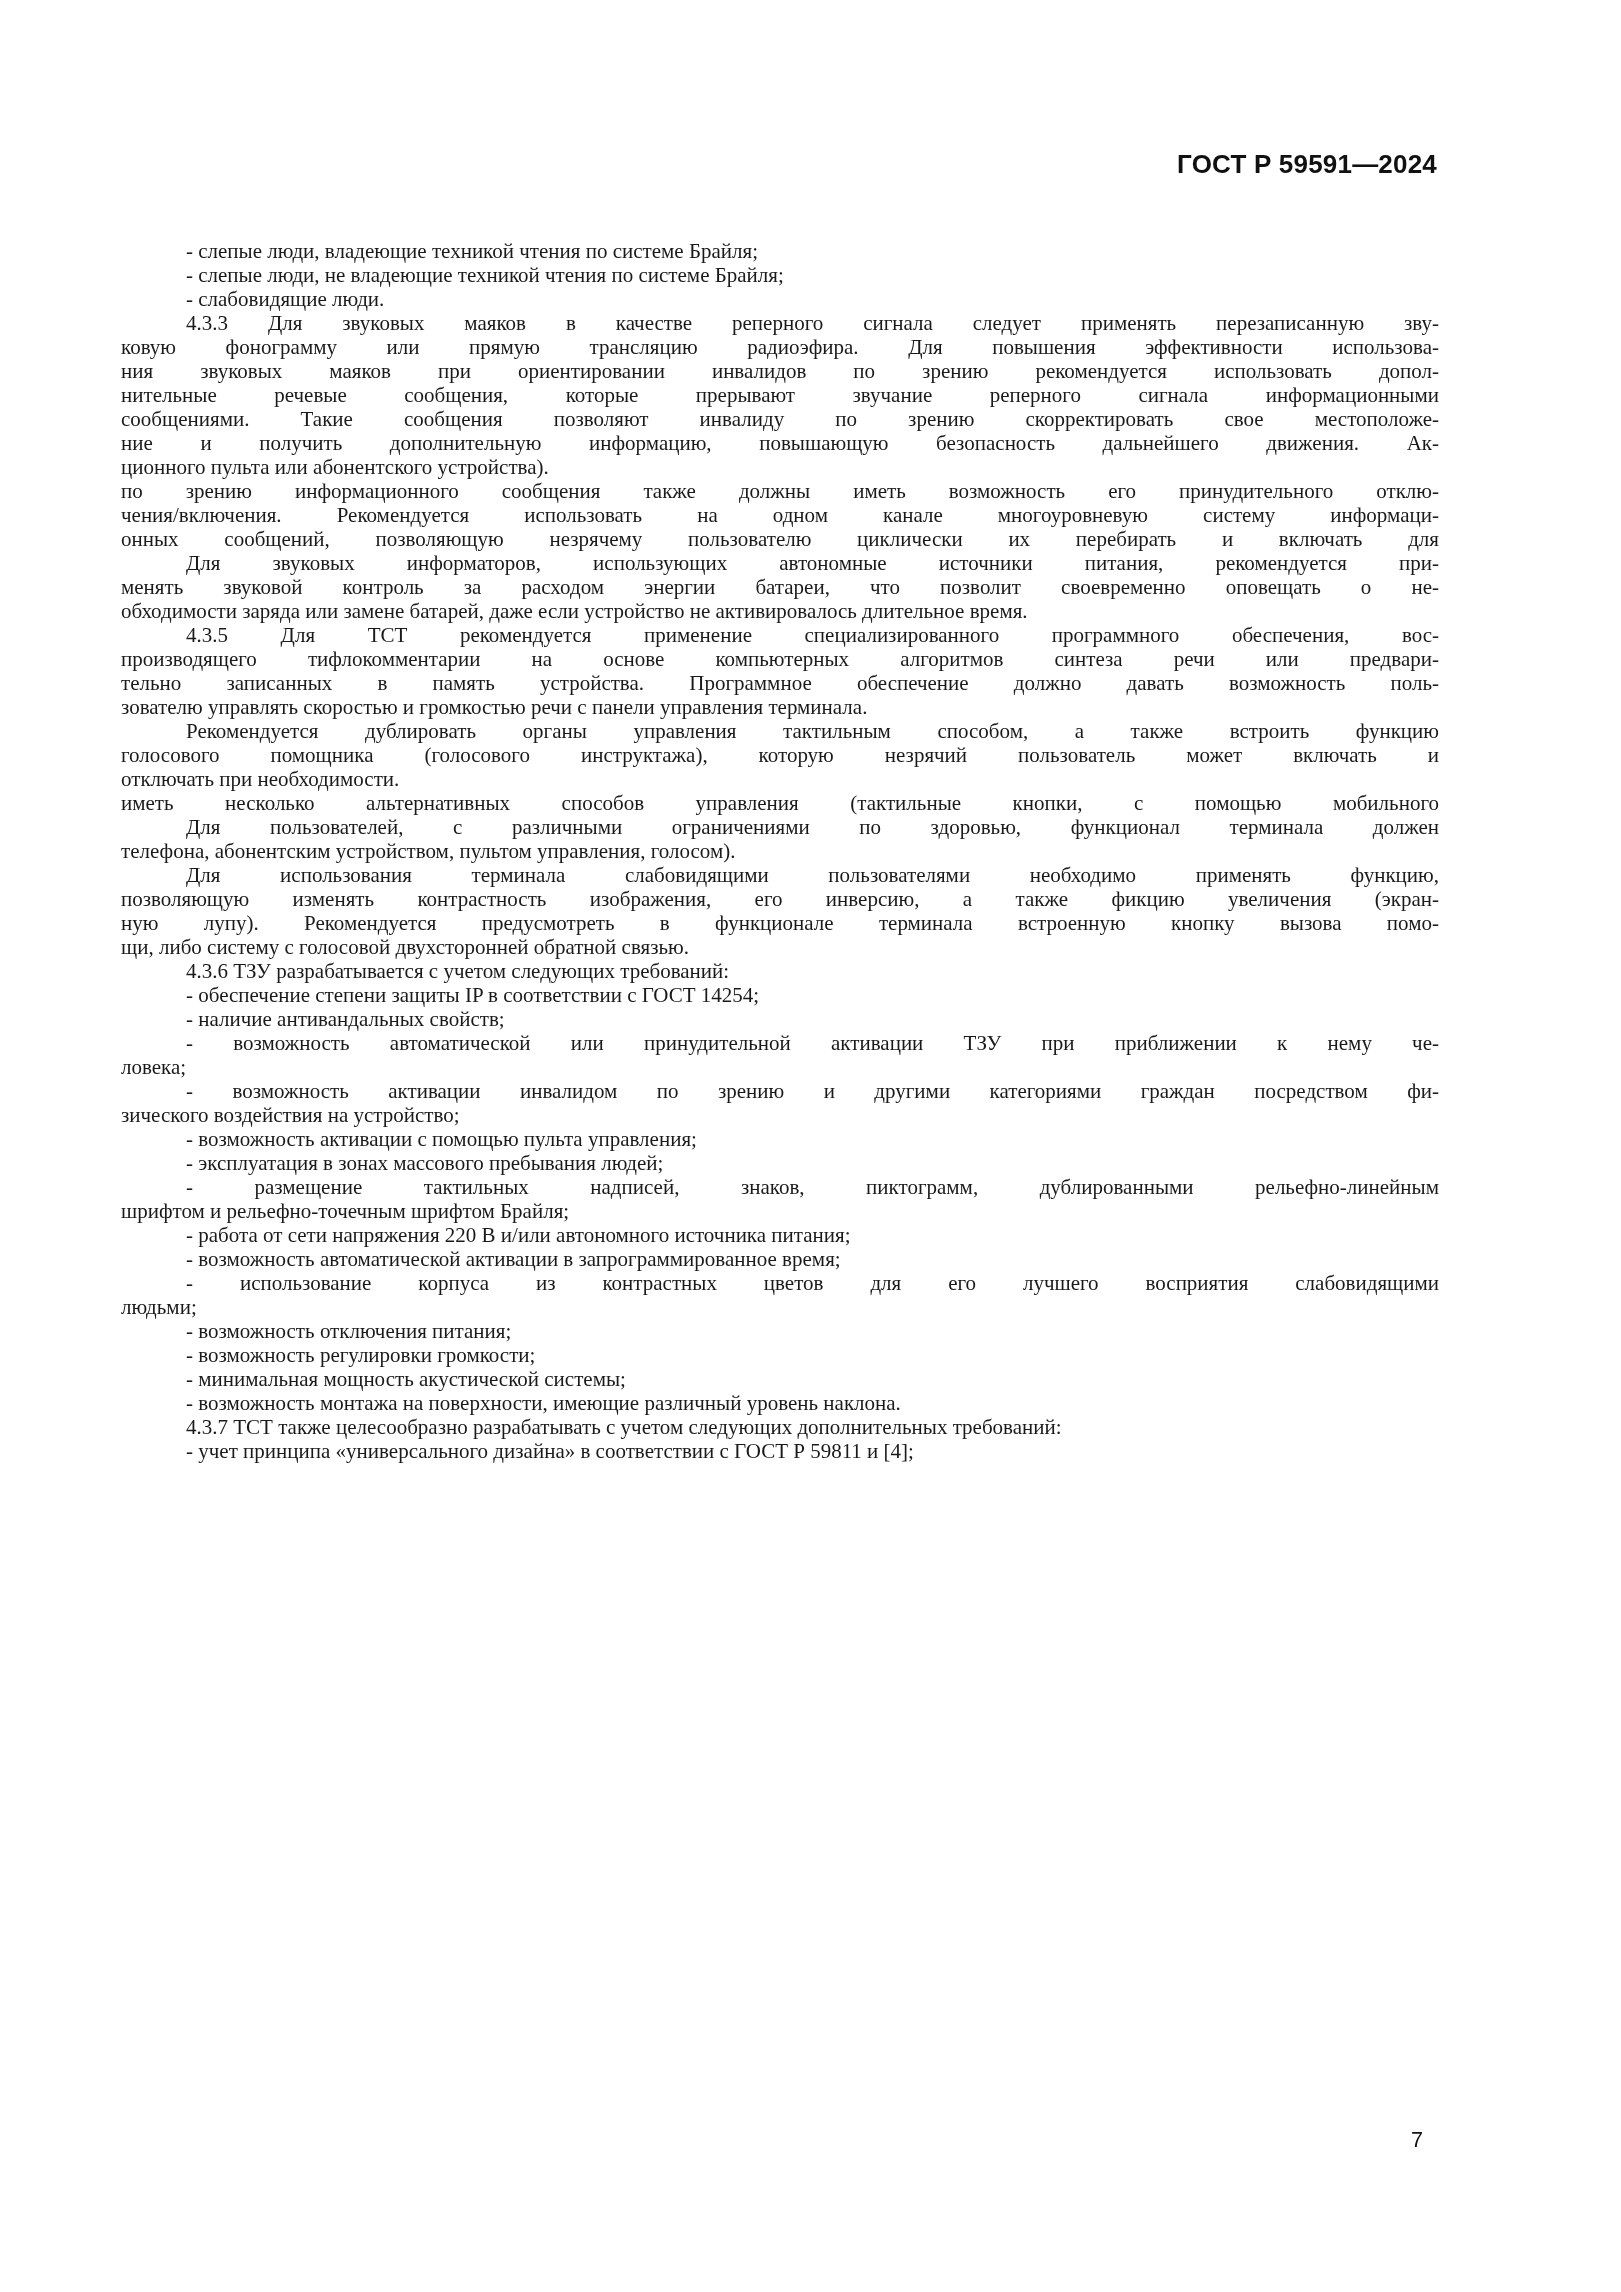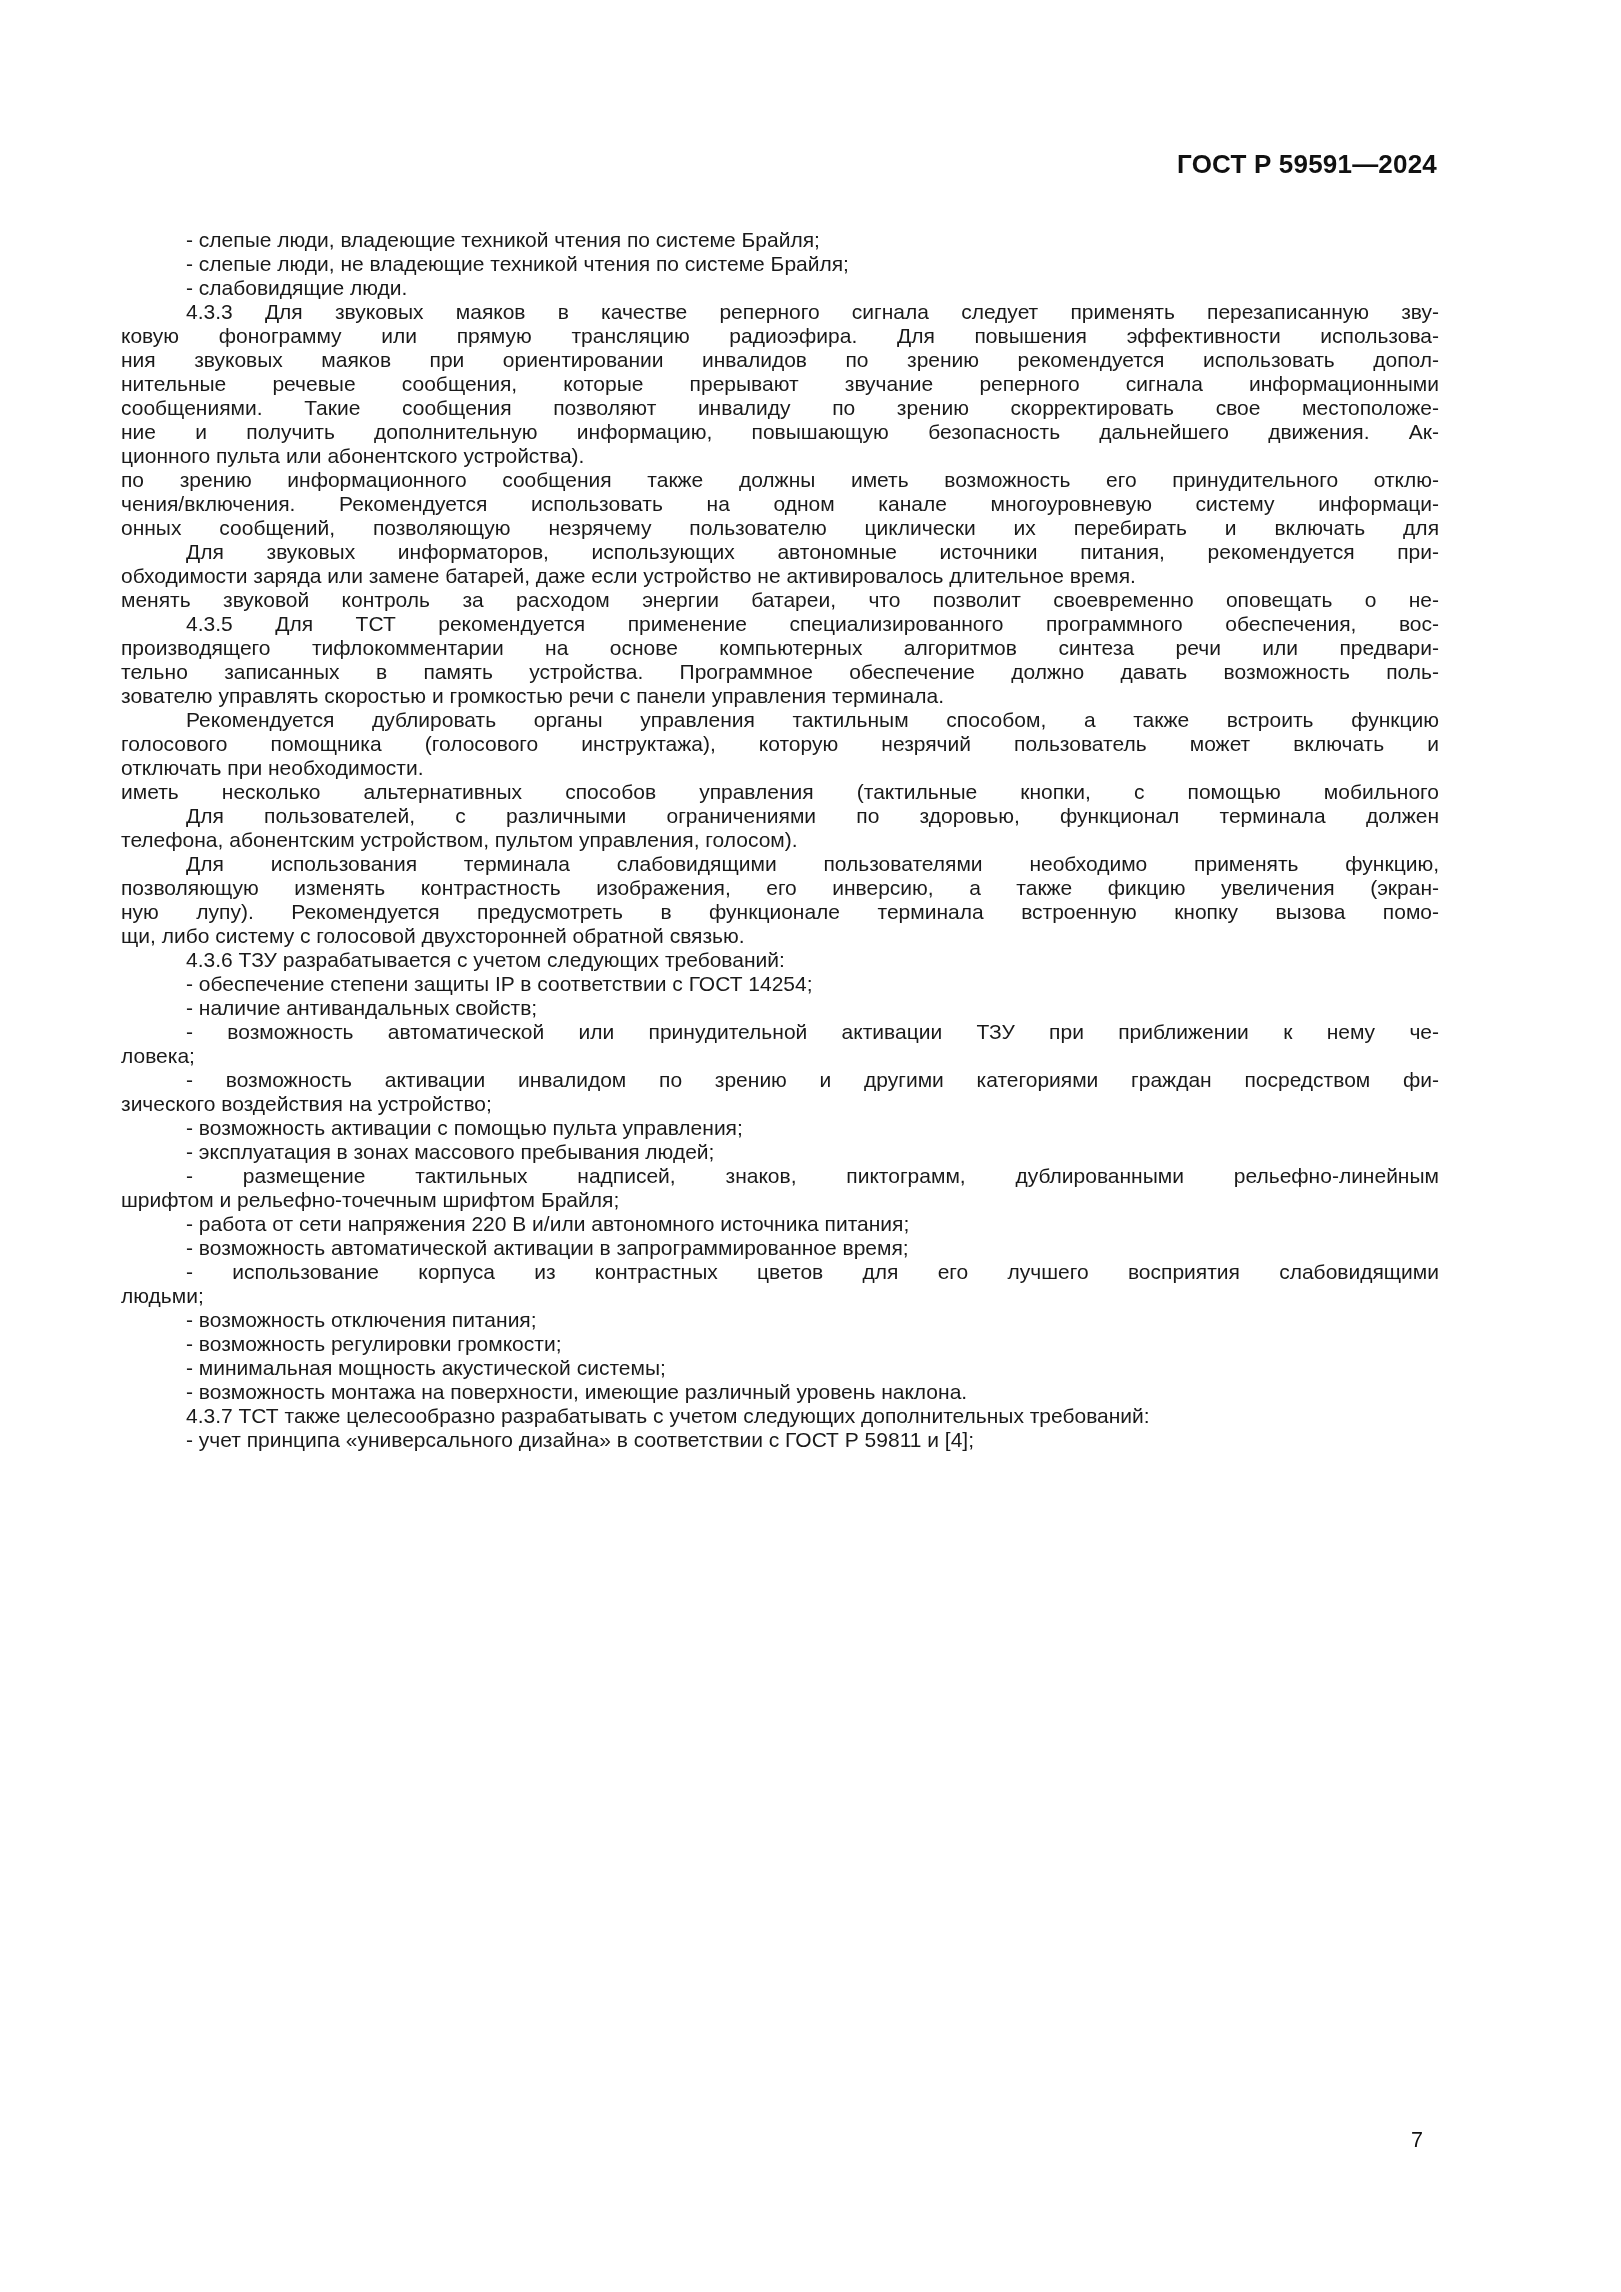--- a/index.html
+++ b/index.html
@@ -1,20 +1,20 @@
 <!DOCTYPE html>
 <html><head>
 <meta charset="utf-8">
 <style>
   html, body { margin: 0; padding: 0; background: #ffffff; }
   body { width: 1621px; height: 2293px; position: relative; overflow: hidden;
          font-family: "Liberation Sans", sans-serif; color: #1a1a1a; }
   .header { position: absolute; top: 149px; right: 184px; font-weight: bold;
             font-size: 26px; letter-spacing: 0.2px; color: #111; }
-  .body-text { position: absolute; top: 228px; left: 121px; width: 1318px; }
+  .body-text { position: absolute; top: 239px; left: 121px; width: 1318px; font-family: Liberation Serif, serif; }
   .para { margin: 0; }
   .line { font-size: 21px; line-height: 24px; height: 24px;
           white-space: nowrap; text-align: justify; text-align-last: justify;
           overflow: hidden; }
   .line.last { text-align-last: left; }
   .line.indent { padding-left: 65px; }
   .page-num { position: absolute; top: 2127px; left: 1411px; font-size: 21.6px; color: #111; }
 </style>
 </head>
 <body>
@@ -40,22 +40,22 @@
       <div class="line">ние и получить дополнительную информацию, повышающую безопасность дальнейшего движения. Ак-</div>
       <div class="line last">ционного пульта или абонентского устройства).</div>
     </div>
     <div class="para">
       <div class="line">по зрению информационного сообщения также должны иметь возможность его принудительного отклю-</div>
       <div class="line">чения/включения. Рекомендуется использовать на одном канале многоуровневую систему информаци-</div>
       <div class="line">онных сообщений, позволяющую незрячему пользователю циклически их перебирать и включать для</div>
     </div>
     <div class="para">
       <div class="line indent">Для звуковых информаторов, использующих автономные источники питания, рекомендуется при-</div>
+      <div class="line">менять звуковой контроль за расходом энергии батареи, что позволит своевременно оповещать о не-</div>
       <div class="line last">обходимости заряда или замене батарей, даже если устройство не активировалось длительное время.</div>
-      <div class="line">менять звуковой контроль за расходом энергии батареи, что позволит своевременно оповещать о не-</div>
     </div>
     <div class="para">
       <div class="line indent">4.3.5 Для ТСТ рекомендуется применение специализированного программного обеспечения, вос-</div>
       <div class="line">производящего тифлокомментарии на основе компьютерных алгоритмов синтеза речи или предвари-</div>
       <div class="line">тельно записанных в память устройства. Программное обеспечение должно давать возможность поль-</div>
       <div class="line last">зователю управлять скоростью и громкостью речи с панели управления терминала.</div>
     </div>
     <div class="para">
       <div class="line indent">Рекомендуется дублировать органы управления тактильным способом, а также встроить функцию</div>
       <div class="line">голосового помощника (голосового инструктажа), которую незрячий пользователь может включать и</div>

